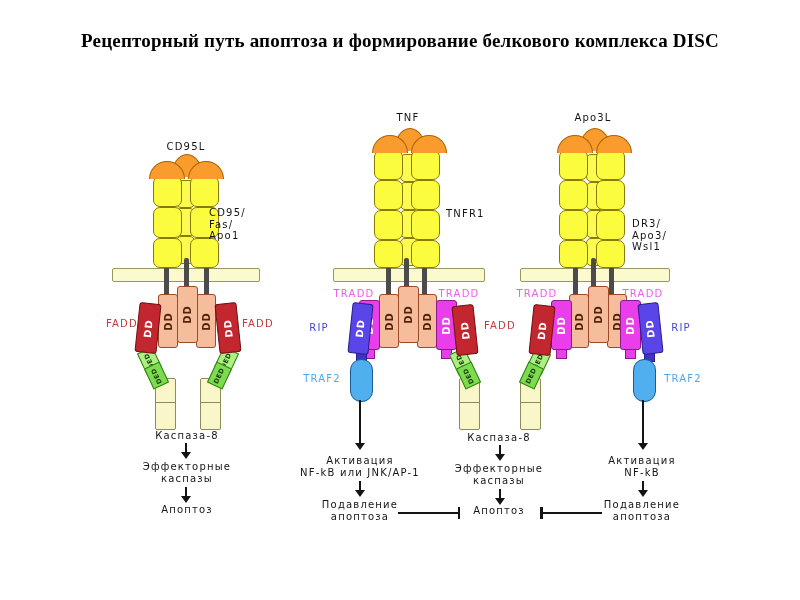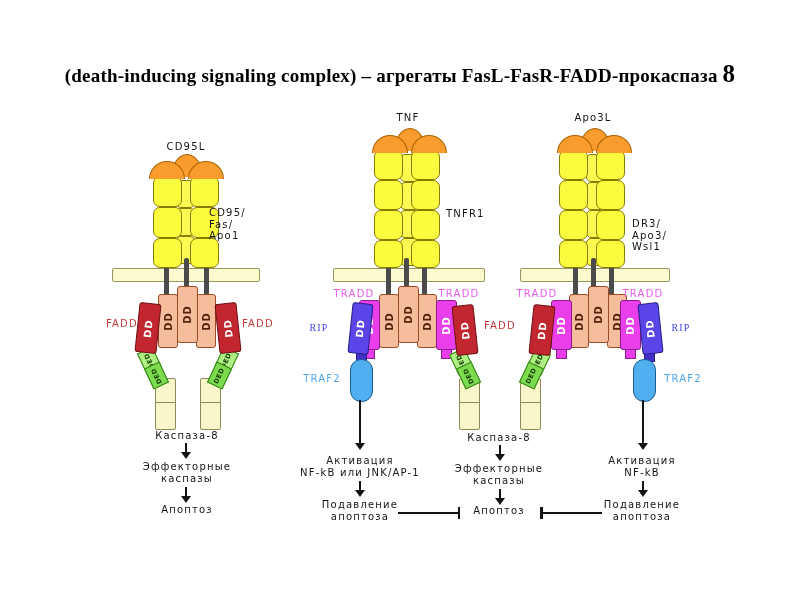--- a/index.html
+++ b/index.html
@@ -6,21 +6,21 @@
   #slide{position:relative;width:800px;height:600px;background:#ffffff;overflow:hidden;
          font-family:"DejaVu Sans",sans-serif;}
   .title{position:absolute;left:0;right:0;text-align:center;color:#000;
          font:bold 19px "Liberation Serif",serif;letter-spacing:.2px;}
   .big8{font-size:25px;}
   .lbl{position:absolute;font-size:10px;line-height:11.5px;letter-spacing:1.2px;color:#141414;
        text-align:center;white-space:pre-line;z-index:10;}
   .lbl-left{text-align:left;}
   .fadd-t{color:#c43a3a;}
   .tradd-t{color:#ee5bee;}
-  .rip-t{color:#4343e0;font-family:Liberation Serif, serif;}
+  .rip-t{color:#4343e0;}
   .traf2-t{color:#4fa8ef;}
   .dome{position:absolute;background:#f99b2d;border:1.5px solid #a96200;border-bottom:none;
         border-radius:50% 50% 0 0/100% 100% 0 0;z-index:4;}
   .dome-c{z-index:3;}
   .blk{position:absolute;background:#fcfc3f;border:1.5px solid #8a7a00;border-radius:7px;z-index:3;}
   .blk-c{background:#fbfb52;border-radius:5px;z-index:2;}
   .mem{position:absolute;background:#fbface;border:1.3px solid #97975f;border-radius:2px;z-index:1;}
   .stem{position:absolute;width:5px;background:#4b4b4b;border-radius:2px;z-index:2;}
   .bar{position:absolute;border:1.4px solid;border-radius:3px;display:flex;align-items:center;
        justify-content:center;z-index:4;}
@@ -46,21 +46,21 @@
               border-right:5px solid transparent;border-top:7px solid #141414;}
   .inh{position:absolute;height:2px;background:#141414;z-index:6;}
   .inh.capr::after{content:"";position:absolute;right:0;top:-5px;width:2.5px;height:12px;background:#141414;}
   .inh.capl::before{content:"";position:absolute;left:0;top:-5px;width:2.5px;height:12px;background:#141414;}
 </style>
 </head>
 <body>
 
 <div id="slide">
 
-  <div class="title" style="top:60px"><span>(death-inducing signaling complex) – агрегаты FasL-FasR-FADD-прокаспаза</span> <span class="big8">8</span></div>
+  <div class="title" style="top:30px">Рецепторный путь апоптоза и формирование белкового комплекса DISC</div>
 
   <div class="lbl" style="left:151px;top:141px;width:70px">CD95L</div>
   <div class="dome dome-c" style="left:171px;top:154px;width:30px;height:22px"></div>
   <div class="dome" style="left:149px;top:161px;width:34px;height:17px"></div>
   <div class="dome" style="left:188px;top:161px;width:34px;height:17px"></div>
   <div class="blk blk-c" style="left:176px;top:180px;width:17px;height:26px"></div>
   <div class="blk blk-c" style="left:176px;top:208px;width:17px;height:26px"></div>
   <div class="blk blk-c" style="left:176px;top:236px;width:17px;height:26px"></div>
   <div class="blk" style="left:153px;top:176px;width:27px;height:29px"></div>
   <div class="blk" style="left:153px;top:207px;width:27px;height:29px"></div>

